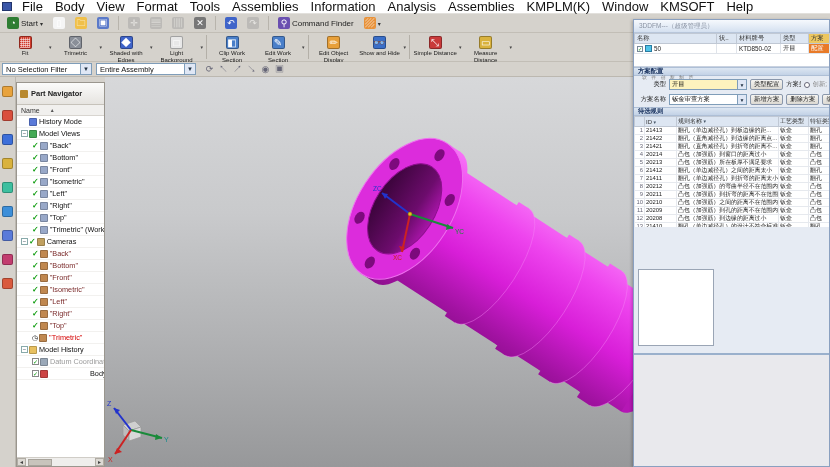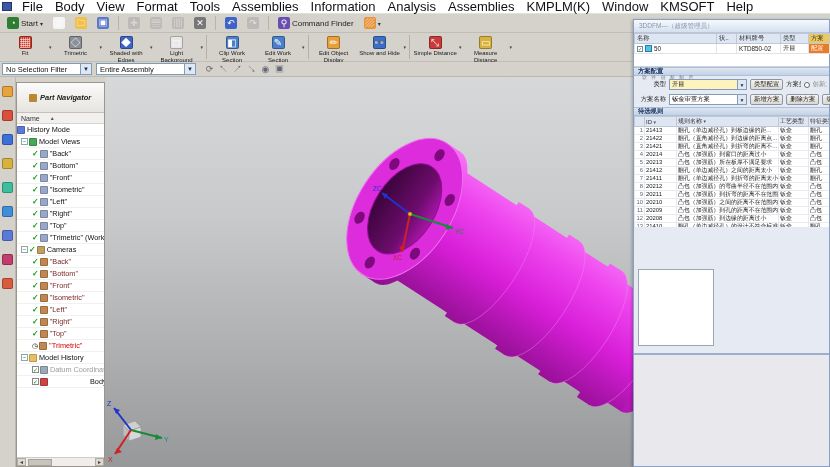--- a/index.html
+++ b/index.html
@@ -42,22 +42,22 @@
   .sico { width:11px; height:11px; font-size:9px; line-height:11px; text-align:center; color:#667; }
 
   
   .resbar { position:absolute; left:0; top:77px; width:16px; height:390px; background:#d5d2cc;
     border-right:1px solid #bcb8b0; display:flex; flex-direction:column; align-items:center; padding-top:9px; gap:13px; }
   .rico { width:11px; height:11px; border-radius:2px; border:1px solid rgba(0,0,0,.25); }
 
   
   .nav { position:absolute; left:16px; top:82px; width:89px; height:385px; background:#fff;
     border:1px solid #9a968e; display:flex; flex-direction:column; }
-  .nav-head { height:30px; background:linear-gradient(#fbfbfa,#e6e4e0); border-bottom:1px solid #c6c2ba;
-    display:flex; align-items:center; gap:3px; padding-left:12px;font-style:italic; }
+  .nav-head { height:22px; background:linear-gradient(#fbfbfa,#e6e4e0); border-bottom:1px solid #c6c2ba;
+    display:flex; align-items:center; gap:3px; padding-left:3px; }
   .nav-head .nico { width:8px; height:8px; background:#b8892f; border-radius:1px; }
   .nav-head span { font-size:7.5px; font-weight:bold; color:#222; }
   .nav-cols { height:11px; background:#f1f0ee; border-bottom:1px solid #d8d5d0; display:flex;
     align-items:center; padding-left:4px; font-size:7px; color:#333; gap:10px; }
   .tree { flex:1; overflow:hidden; position:relative; }
   .trow { height:12px; display:flex; align-items:center; border-bottom:1px solid #f2f1ef; font-size:7.3px; white-space:nowrap; overflow:hidden; }
   .texp { width:7px; height:7px; border:1px solid #8aa; background:#fff; font-size:6px; line-height:5px;
     text-align:center; color:#345; margin-right:1px; flex:none; }
   .tchk { color:#0a9a0a; font-weight:bold; font-size:8px; margin-right:1px; flex:none; }
   .tbox { width:7px; height:7px; border:1px solid #888; background:#fff; font-size:6px; line-height:6px;
@@ -374,21 +374,21 @@
   <div class="nav">
     <div class="nav-head">
       <span class="nico"></span>
       <span>Part Navigator</span>
     </div>
     <div class="nav-cols">
       <span>Name</span>
       <span style="font-size:5px;color:#555">▲</span>
     </div>
     <div class="tree" id="tree">
-        <div class="trow" style="padding-left: 0;">
+        <div class="trow" style="padding-left: 12px;">
           <span class="tico2" style="background: rgb(90, 122, 217);"></span>
           <span style="color: rgb(17, 17, 17);">History Mode</span>
         </div>
         <div class="trow" style="padding-left: 4px;">
           <span class="texp">−</span>
           <span class="tico2" style="background: rgb(68, 170, 85);"></span>
           <span style="color: rgb(17, 17, 17);">Model Views</span>
         </div>
         <div class="trow" style="padding-left: 15px;">
           <span class="tchk">✓</span>

